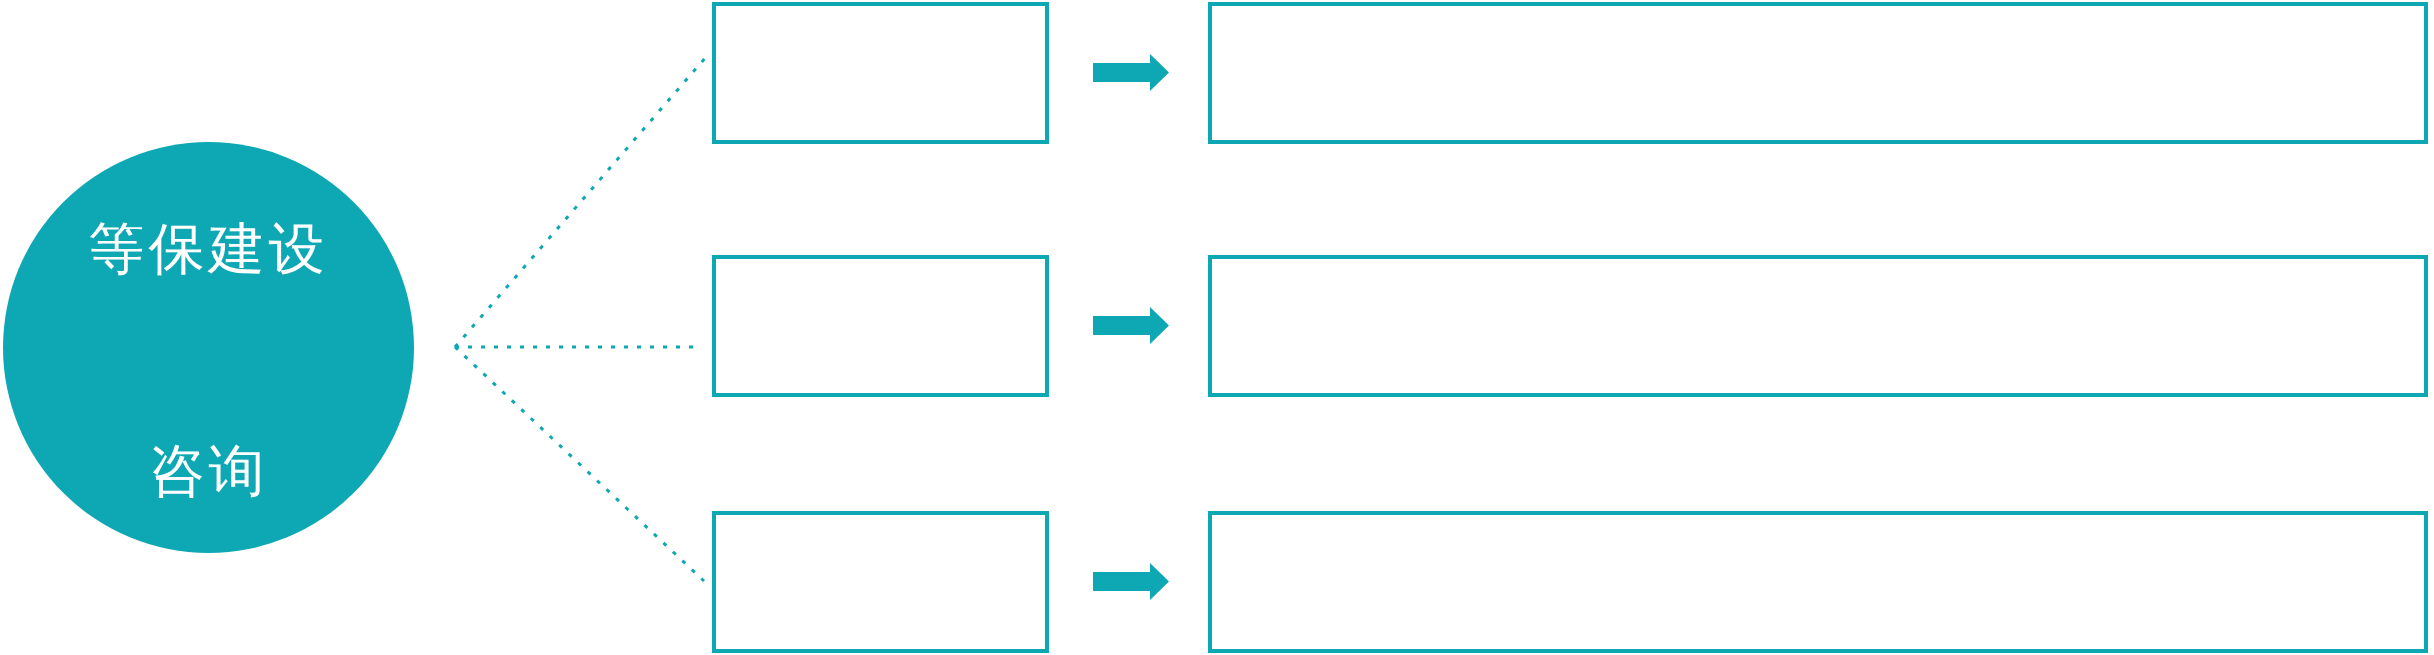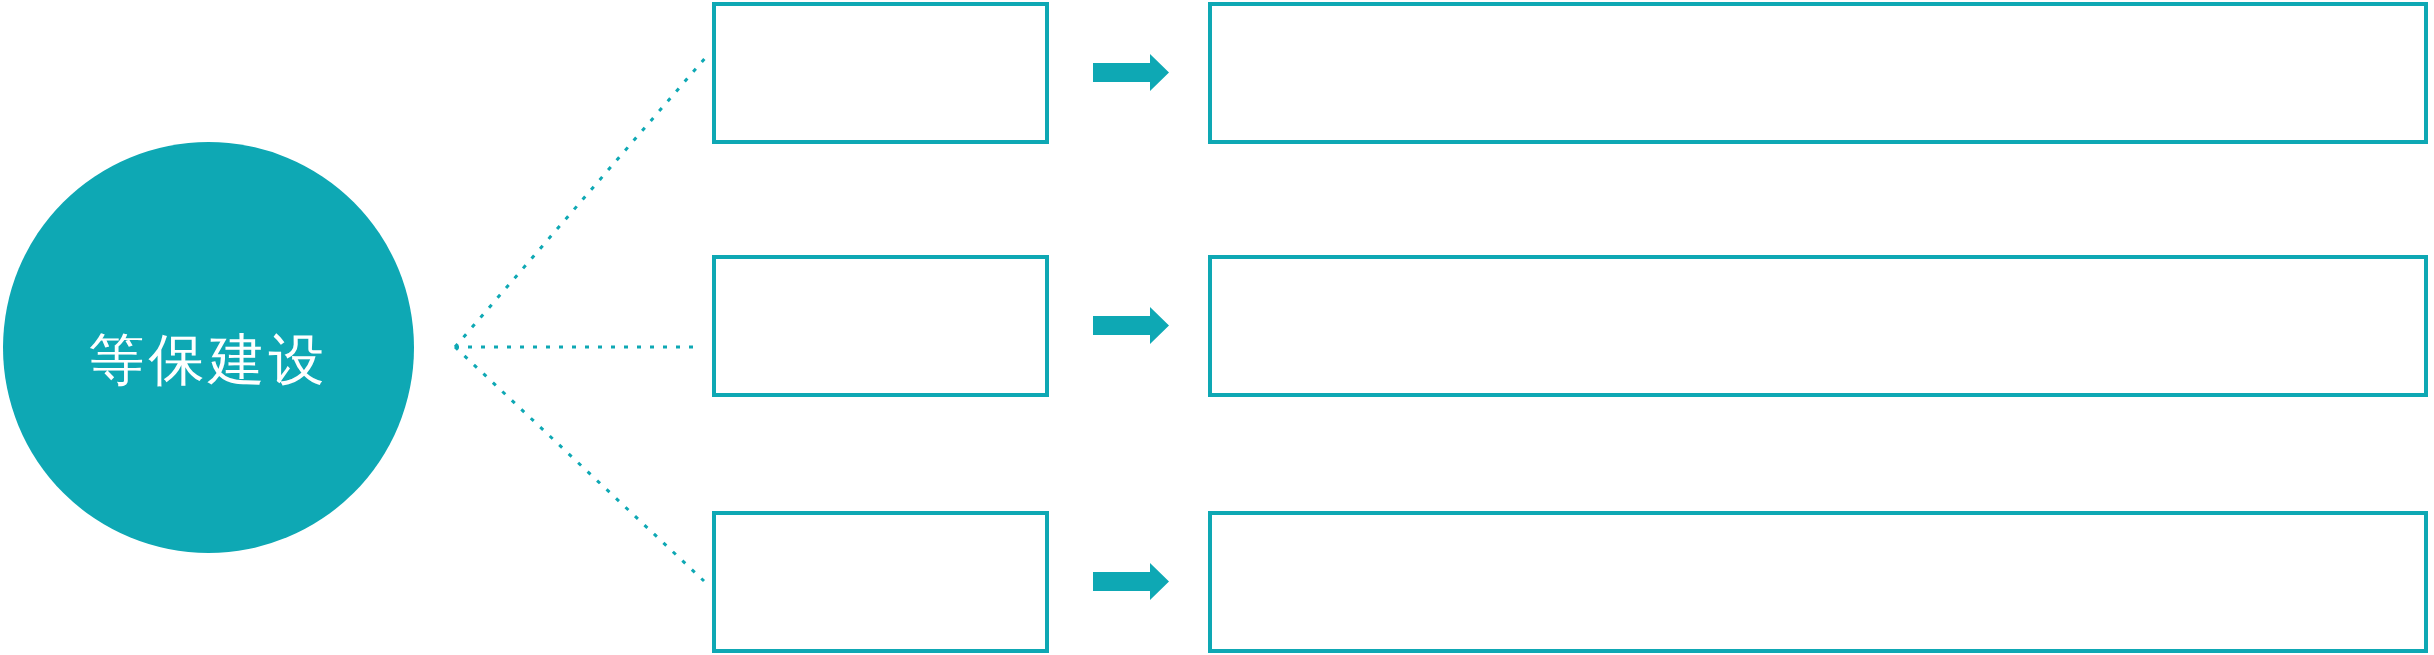--- a/index.html
+++ b/index.html
@@ -91,20 +91,21 @@
 
   <svg class="connectors" viewBox="0 0 2434 655">
     <line x1="455" y1="347" x2="706" y2="57"></line>
     <line x1="455" y1="347" x2="701" y2="347"></line>
     <line x1="455" y1="347" x2="704" y2="581"></line>
   </svg>
 
   <div class="circle">
     <div class="circle-label">
       <div>等保建设</div>
+      <div>咨询</div>
     </div>
   </div>
 
   <div class="small-box row1">
     <span></span>
   </div>
   <svg class="arrow row1" viewBox="0 0 76 37">
     <polygon points="0,9 57,9 57,0 76,18.5 57,37 57,28 0,28"></polygon>
   </svg>
   <div class="big-box row1">

